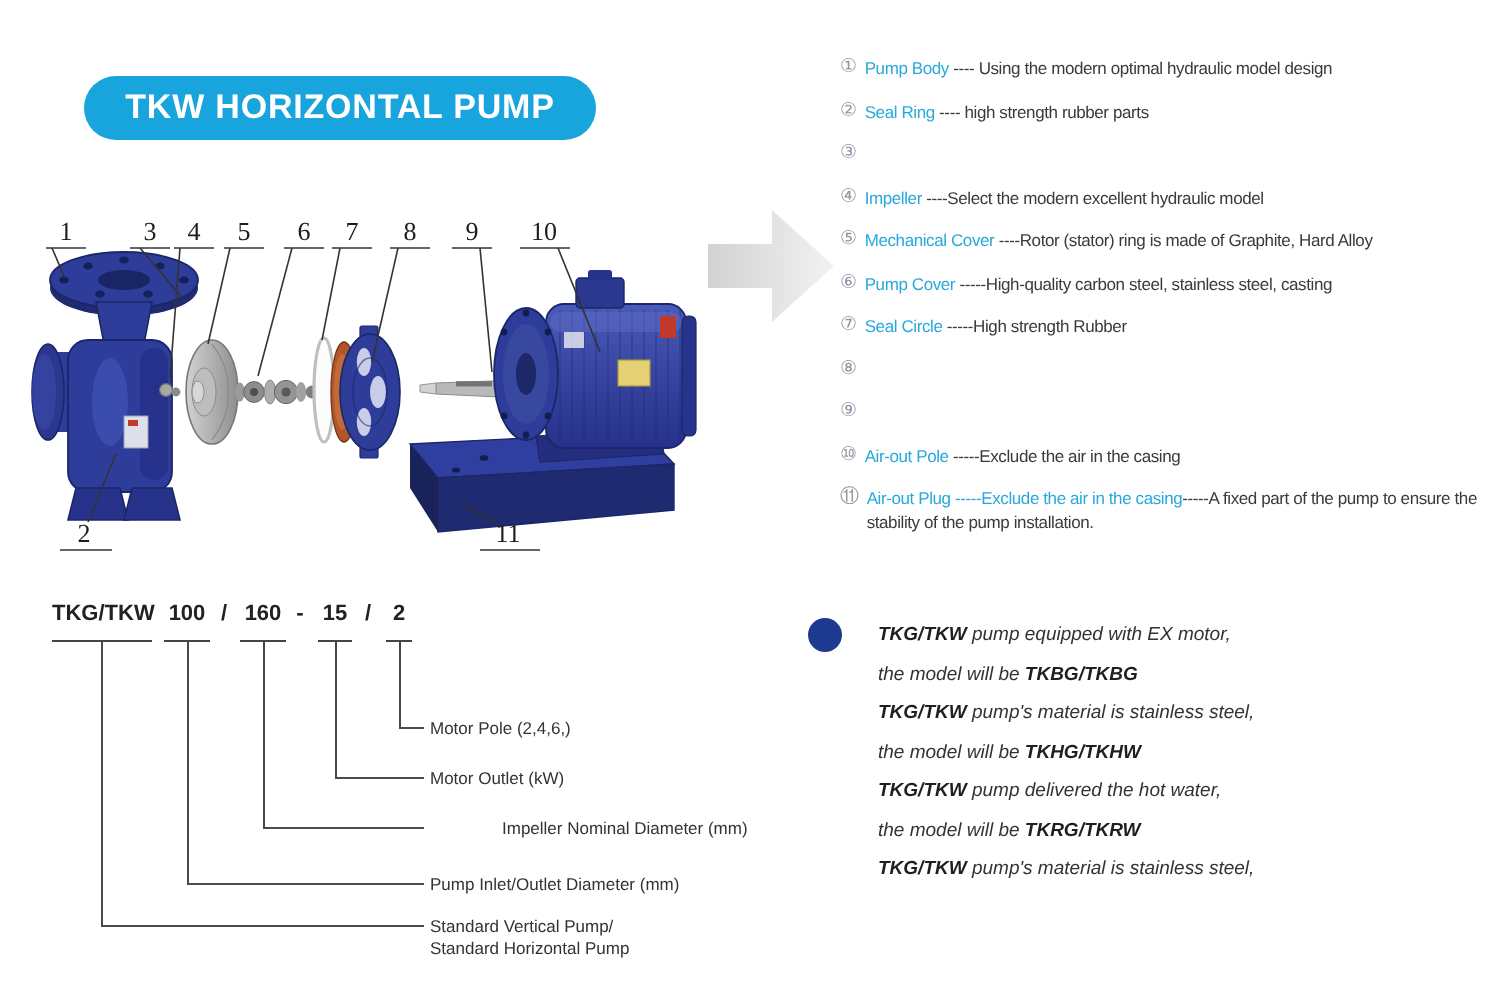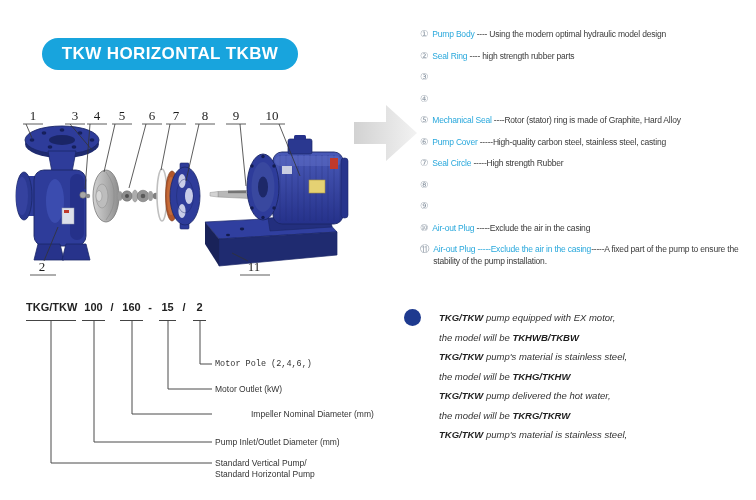--- a/index.html
+++ b/index.html
@@ -55,21 +55,21 @@
   #notes-lines{
     position:absolute;left:439px;top:308px;width:326px;
     font-size:9.5px;color:#333333;line-height:19.5px;white-space:nowrap;font-style:italic;
   }
   .note-line .b{font-weight:bold;color:#1f1f1f;}
 </style>
 </head>
 <body>
 
 <div class="banner">
-  <span>TKW HORIZONTAL TKBW</span>
+  <span>TKW HORIZONTAL PUMP</span>
 </div>
 
 <svg id="pump-art" viewBox="0 0 340 190">
   <defs>
     <linearGradient id="gMotor" x1="0" y1="0" x2="0" y2="1">
       <stop offset="0" stop-color="#4a5ab8"></stop>
         <stop offset="1" stop-color="#25318a"></stop>
     </linearGradient>
     <linearGradient id="gImp" x1="0" y1="0" x2="1" y2="0">
       <stop offset="0" stop-color="#d2d2d2"></stop>
@@ -241,25 +241,26 @@
     <span class="part-badge">②</span>
     <span><span class="part-name">Seal Ring</span><span class="part-desc"> ---- high strength rubber parts</span></span>
   </div>
 
   <div class="part-item">
     <span class="part-badge">③</span>
   </div>
 
   <div class="part-item">
     <span class="part-badge">④</span>
+    <span><span class="part-name">Impeller</span><span class="part-desc"> ----Select the modern excellent hydraulic model</span></span>
   </div>
 
   <div class="part-item">
     <span class="part-badge">⑤</span>
-    <span><span class="part-name">Mechanical Seal</span><span class="part-desc"> ----Rotor (stator) ring is made of Graphite, Hard Alloy</span></span>
+    <span><span class="part-name">Mechanical Cover</span><span class="part-desc"> ----Rotor (stator) ring is made of Graphite, Hard Alloy</span></span>
   </div>
 
   <div class="part-item">
     <span class="part-badge">⑥</span>
     <span><span class="part-name">Pump Cover</span><span class="part-desc"> -----High-quality carbon steel, stainless steel, casting</span></span>
   </div>
 
   <div class="part-item">
     <span class="part-badge">⑦</span>
     <span><span class="part-name">Seal Circle</span><span class="part-desc"> -----High strength Rubber</span></span>
@@ -268,21 +269,21 @@
   <div class="part-item">
     <span class="part-badge">⑧</span>
   </div>
 
   <div class="part-item">
     <span class="part-badge">⑨</span>
   </div>
 
   <div class="part-item">
     <span class="part-badge">⑩</span>
-    <span><span class="part-name">Air-out Plug</span><span class="part-desc"> -----Exclude the air in the casing</span></span>
+    <span><span class="part-name">Air-out Pole</span><span class="part-desc"> -----Exclude the air in the casing</span></span>
   </div>
 
   <div class="part-item wrap">
     <span class="part-badge">⑪</span>
     <span><span class="part-name">Air-out Plug -----Exclude the air in the casing</span><span class="part-desc">-----A fixed part of the pump to ensure the stability of the pump installation.</span></span>
   </div>
 </div>
 
 <div id="model-section">
     <div class="mseg" style="left: 26px; width: 50px; top: 301px;">TKG/TKW</div>
@@ -291,40 +292,40 @@
     <div class="mul" style="left: 82px; width: 23px; top: 320px;"></div>
     <div class="mseg" style="left: 108px; width: 8px; top: 301px;">/</div>
     <div class="mseg" style="left: 120px; width: 23px; top: 301px;">160</div>
     <div class="mul" style="left: 120px; width: 23px; top: 320px;"></div>
     <div class="mseg" style="left: 147px; width: 6px; top: 301px;">-</div>
     <div class="mseg" style="left: 159px; width: 17px; top: 301px;">15</div>
     <div class="mul" style="left: 159px; width: 17px; top: 320px;"></div>
     <div class="mseg" style="left: 180px; width: 8px; top: 301px;">/</div>
     <div class="mseg" style="left: 193px; width: 13px; top: 301px;">2</div>
     <div class="mul" style="left: 193px; width: 13px; top: 320px;"></div>
-    <div class="mlabel" style="left: 215px; top: 358.5px; font-family: Liberation Mono, monospace;">
+    <div class="mlabel" style="left: 215px; top: 358.5px;">
       <div>Motor Pole (2,4,6,)</div>
     </div>
     <div class="mlabel" style="left: 215px; top: 383.5px;">
       <div>Motor Outlet  (kW)</div>
     </div>
     <div class="mlabel" style="left: 215px; top: 408.5px; padding-left: 36px;">
       <div>Impeller Nominal Diameter (mm)</div>
     </div>
     <div class="mlabel" style="left: 215px; top: 436.5px;">
       <div>Pump Inlet/Outlet Diameter (mm)</div>
     </div>
     <div class="mlabel" style="left: 215px; top: 457.5px;">
       <div>Standard Vertical Pump/</div>
       <div>Standard  Horizontal Pump</div>
     </div>
   </div>
 
 <div id="notes-bullet"></div>
 <div id="notes-lines">
     <div class="note-line"><span class="b">TKG/TKW</span><span> pump equipped with EX motor,</span></div>
-    <div class="note-line"><span>the model will be </span><span class="b">TKHWB/TKBW</span></div>
+    <div class="note-line"><span>the model will be </span><span class="b">TKBG/TKBG</span></div>
     <div class="note-line"><span class="b">TKG/TKW</span><span> pump's material is stainless steel,</span></div>
     <div class="note-line"><span>the model will be </span><span class="b">TKHG/TKHW</span></div>
     <div class="note-line"><span class="b">TKG/TKW</span><span> pump delivered the hot water,</span></div>
     <div class="note-line"><span>the model will be </span><span class="b">TKRG/TKRW</span></div>
     <div class="note-line"><span class="b">TKG/TKW</span><span> pump's material is stainless steel,</span></div>
   </div>
 
 </body></html>

